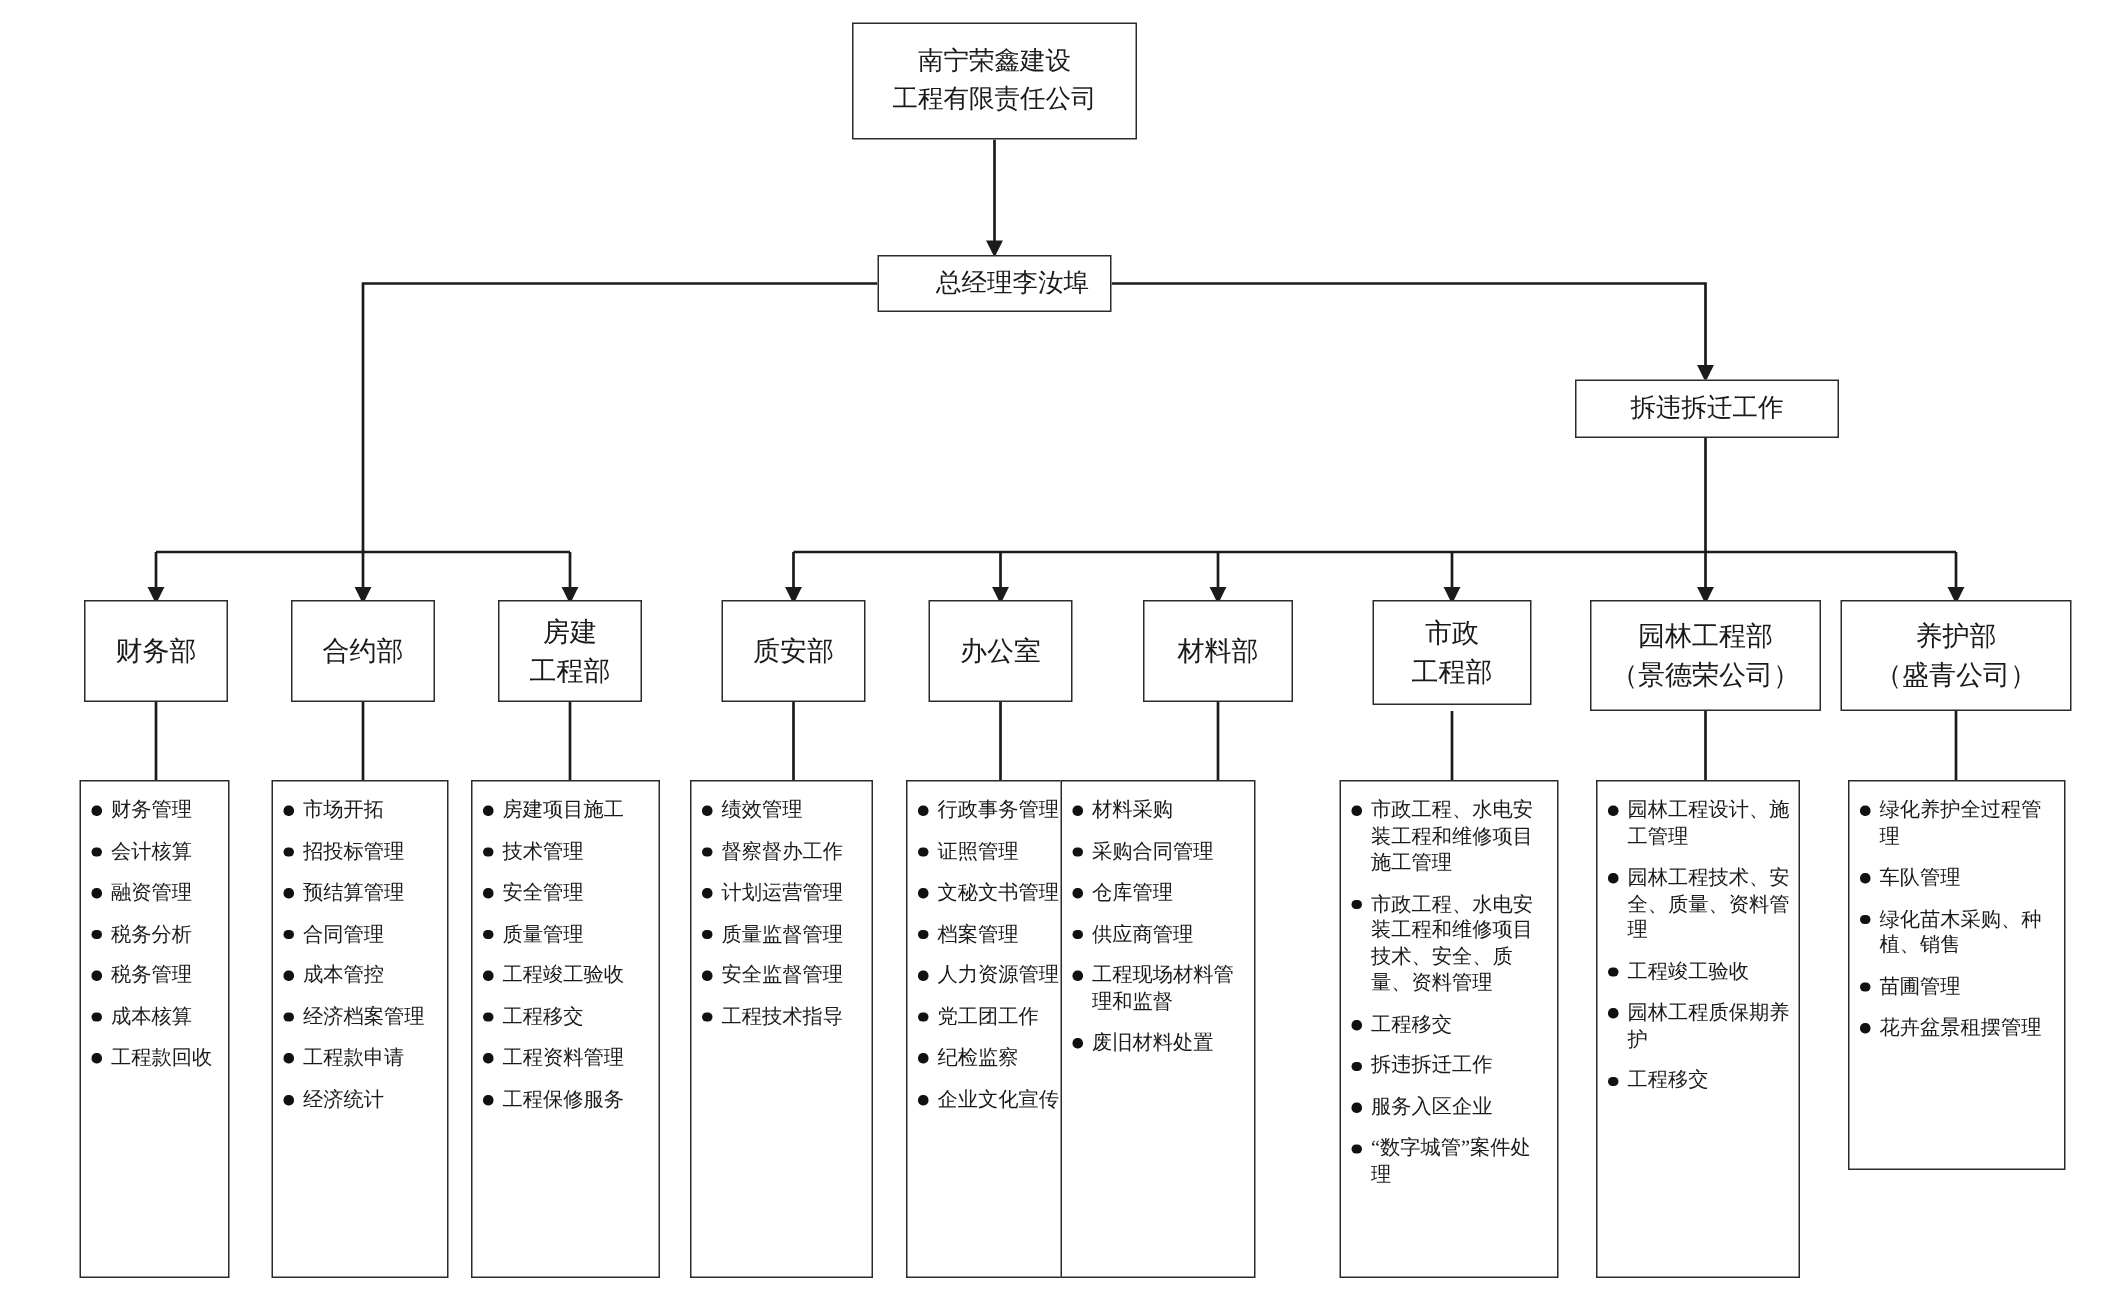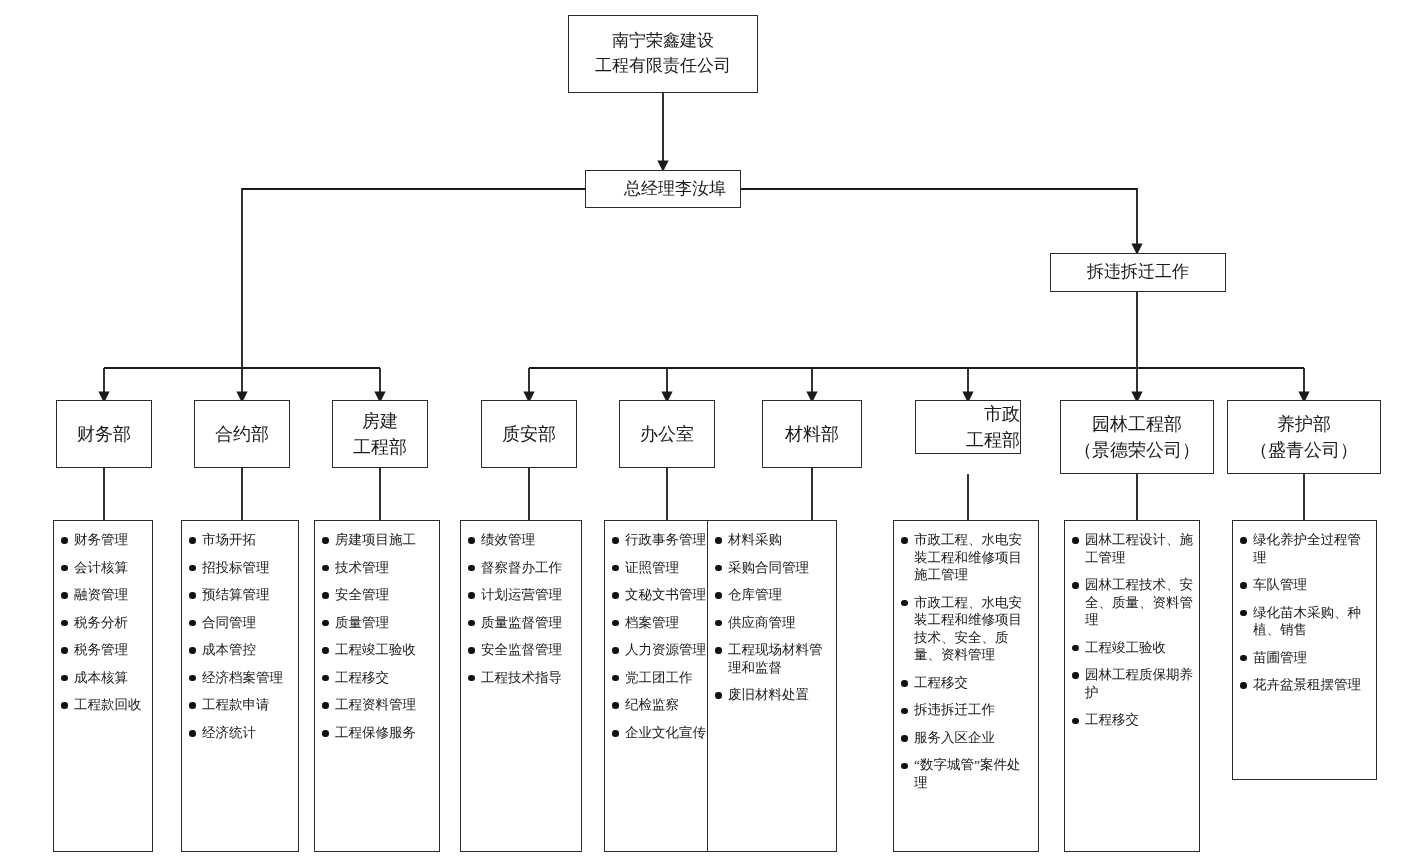--- a/index.html
+++ b/index.html
@@ -135,21 +135,21 @@
   </div>
   <div class="node n-dept" style="left:481px;top:400px;width:96px;height:68px;">
     <span class="ln">质安部</span>
   </div>
   <div class="node n-dept" style="left:619px;top:400px;width:96px;height:68px;">
     <span class="ln">办公室</span>
   </div>
   <div class="node n-dept" style="left:762px;top:400px;width:100px;height:68px;">
     <span class="ln">材料部</span>
   </div>
-  <div class="node n-dept" style="left:915px;top:400px;width:106px;height:54px;align-items:flex-end;">
+  <div class="node n-dept" style="left:915px;top:400px;width:106px;height:70px;">
     <span class="ln">市政</span>
     <span class="ln">工程部</span>
   </div>
   <div class="node n-dept" style="left:1060px;top:400px;width:154px;height:74px;">
     <span class="ln">园林工程部</span>
     <span class="ln">（景德荣公司）</span>
   </div>
   <div class="node n-dept" style="left:1227px;top:400px;width:154px;height:74px;">
     <span class="ln">养护部</span>
     <span class="ln">（盛青公司）</span>

